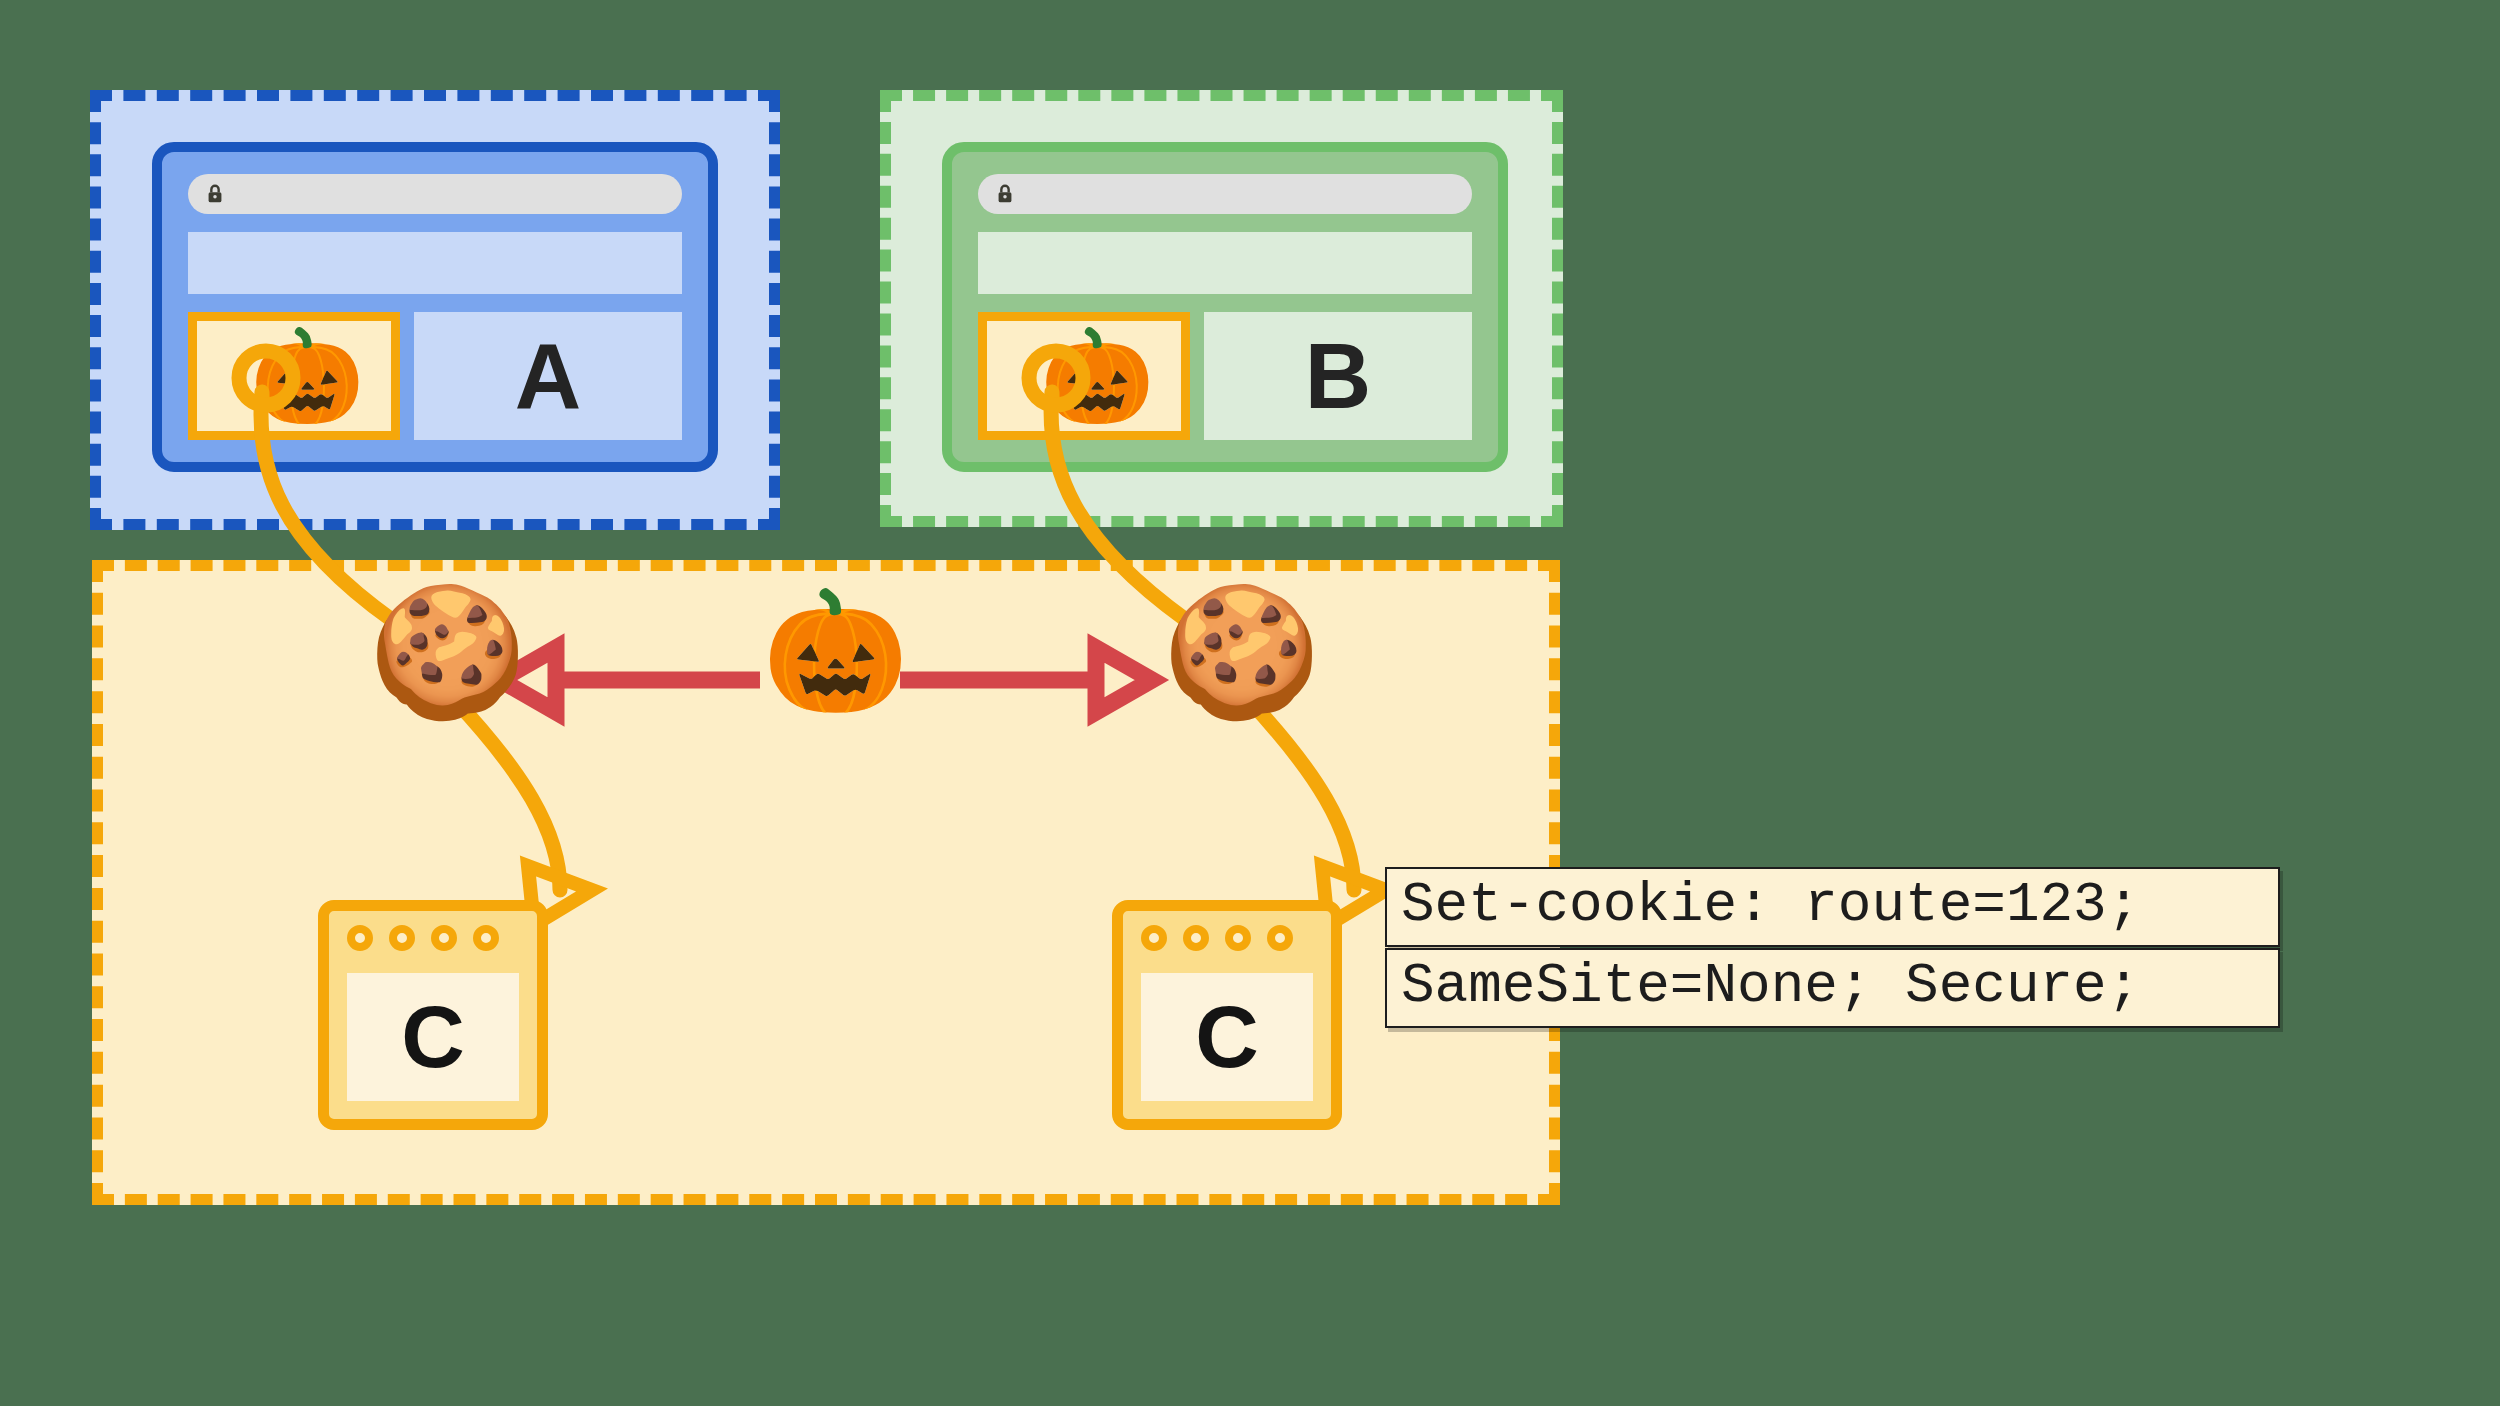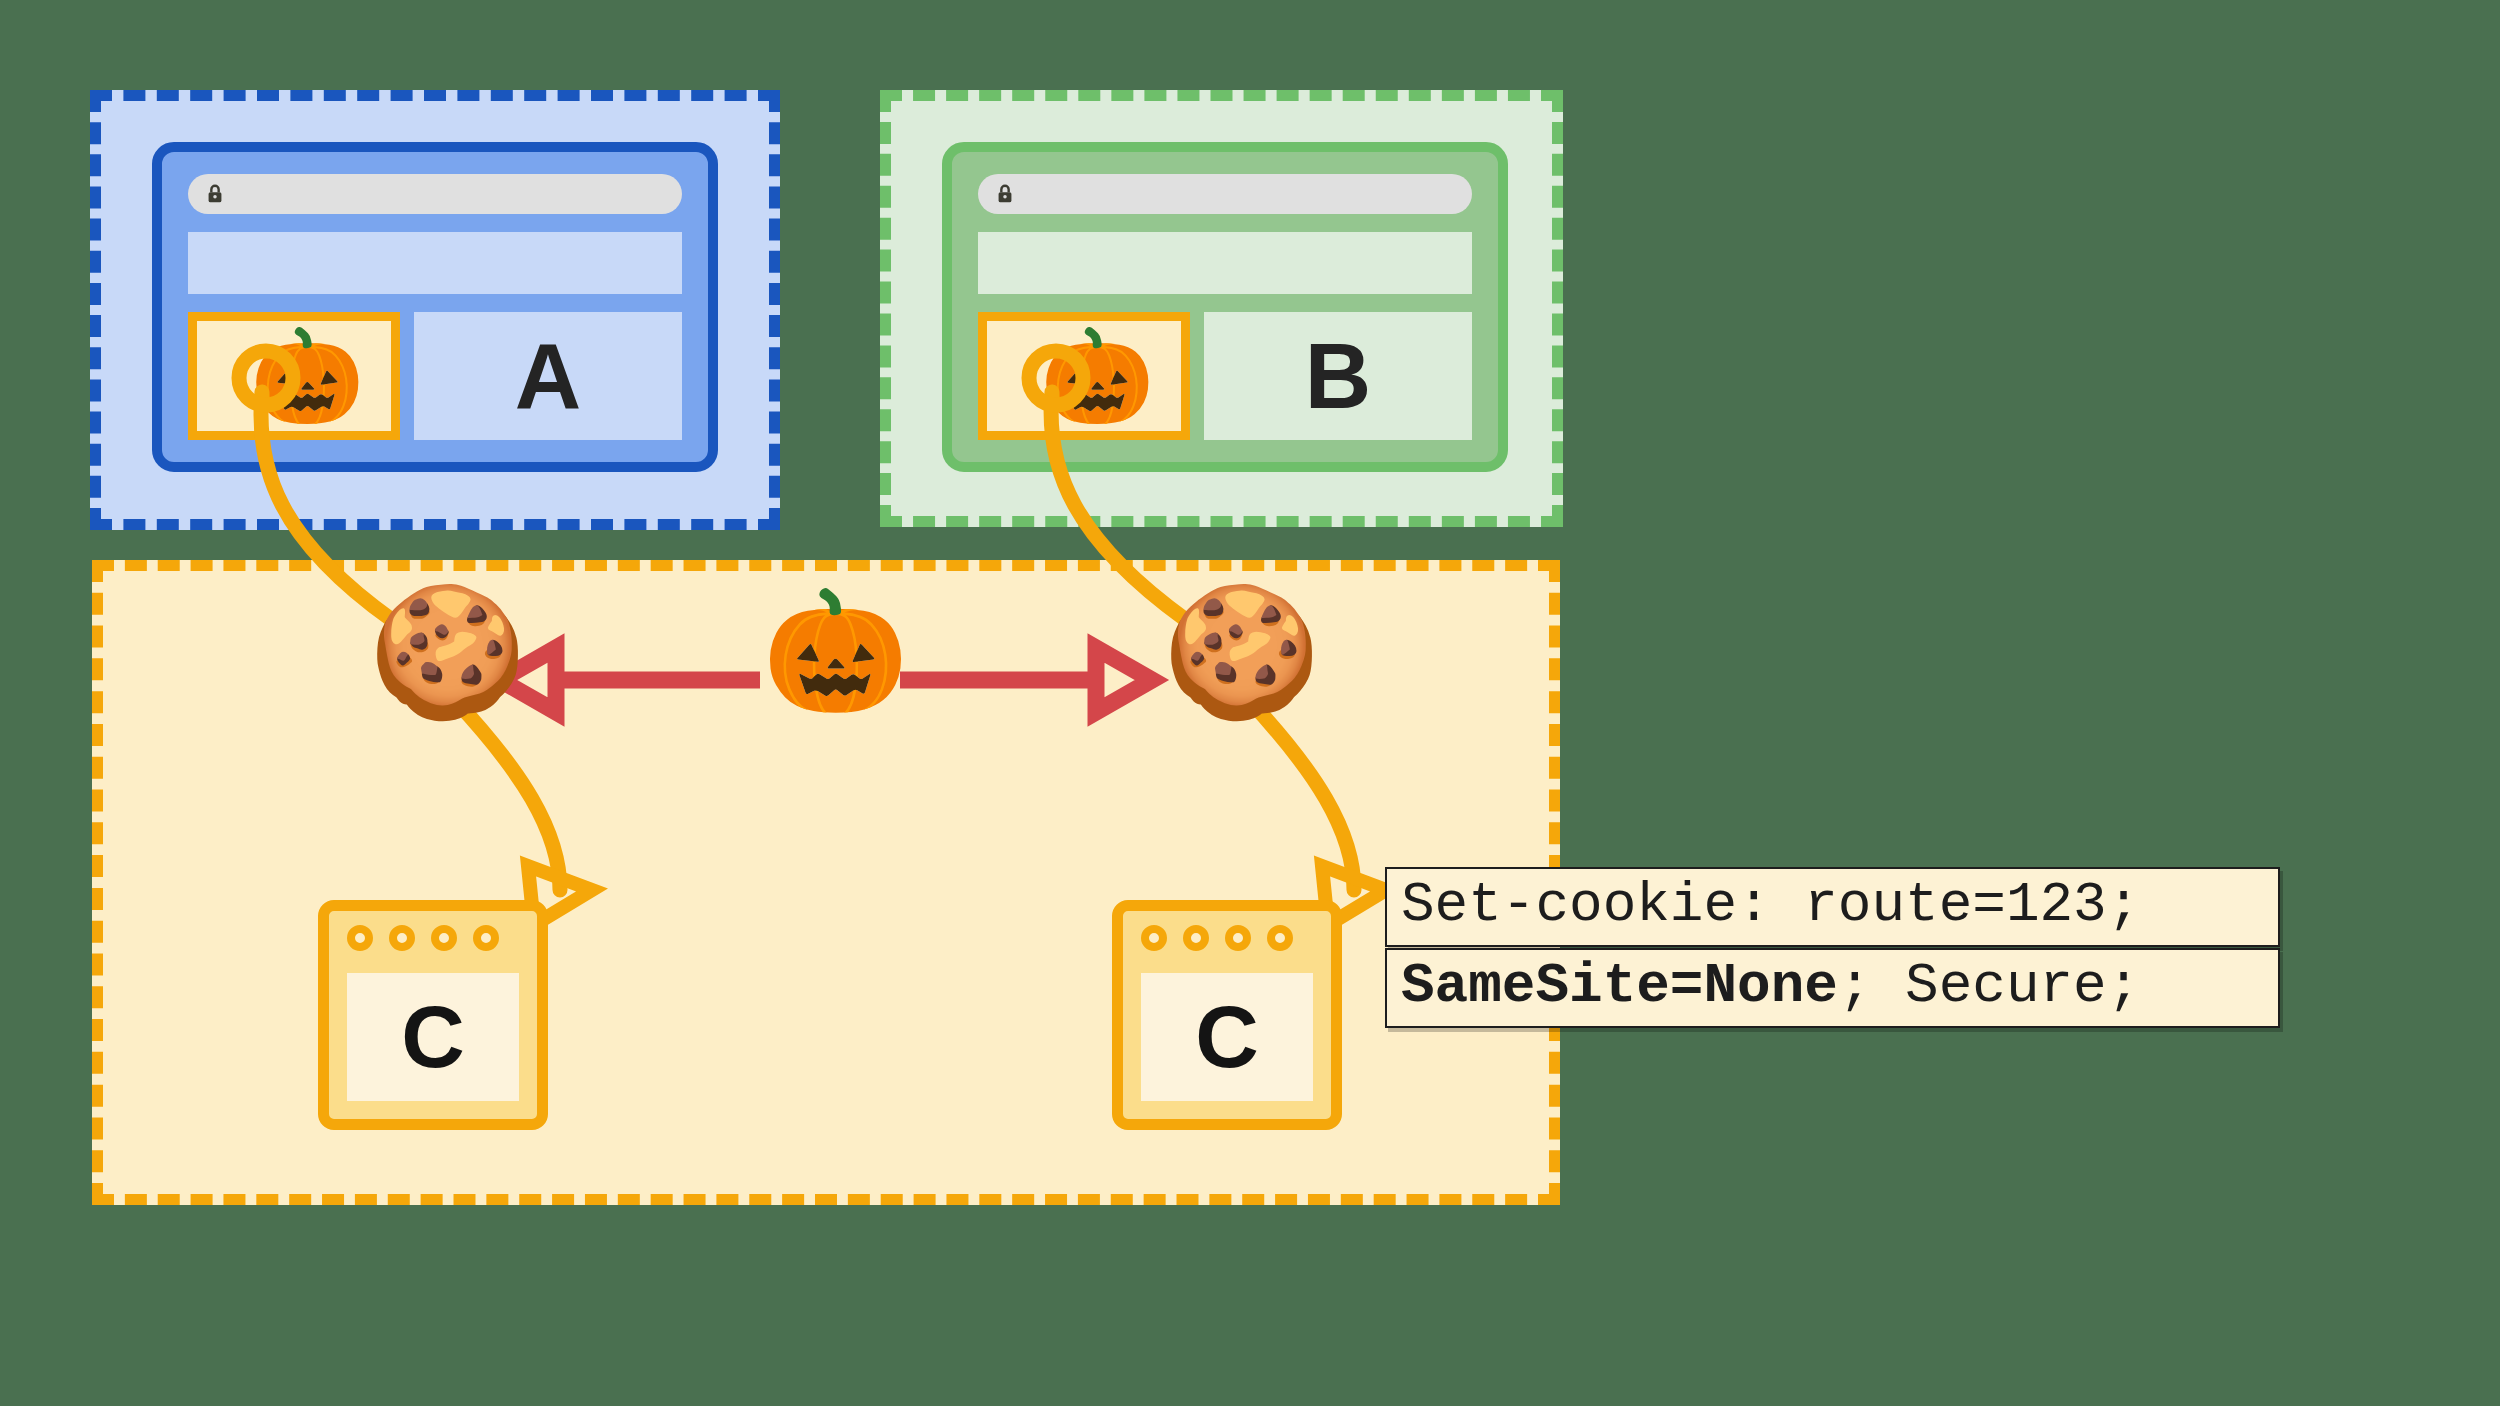--- a/index.html
+++ b/index.html
@@ -68,21 +68,21 @@
   .pumpkin-mid{position:absolute;left:762px;top:592px;font-size:118px;line-height:1;}
 
   
   .codebox{position:absolute;box-sizing:border-box;background:#fdf2d4;
            border:2px solid #1d1d1d;padding:4px 14px 8px 14px;
            font-family:"Liberation Mono", monospace;font-size:56px;
            color:#1d1d1d;white-space:nowrap;letter-spacing:0px;
            box-shadow:3px 4px 0 rgba(0,0,0,0.22);}
   .code-1{left:1385px;top:853px;width:895px;margin-top:14px;}
   .code-2{left:1385px;top:948px;width:895px;}
-  .code-2 b{font-weight:bold;}
+  .code-2 b{font-weight:normal;}
 
   svg.overlay{position:absolute;left:0;top:0;width:2500px;height:1406px;
               pointer-events:none;}
 </style>
 </head>
 <body>
 
 <div class="stage">
 
   <div class="ctx ctx-a"></div>

